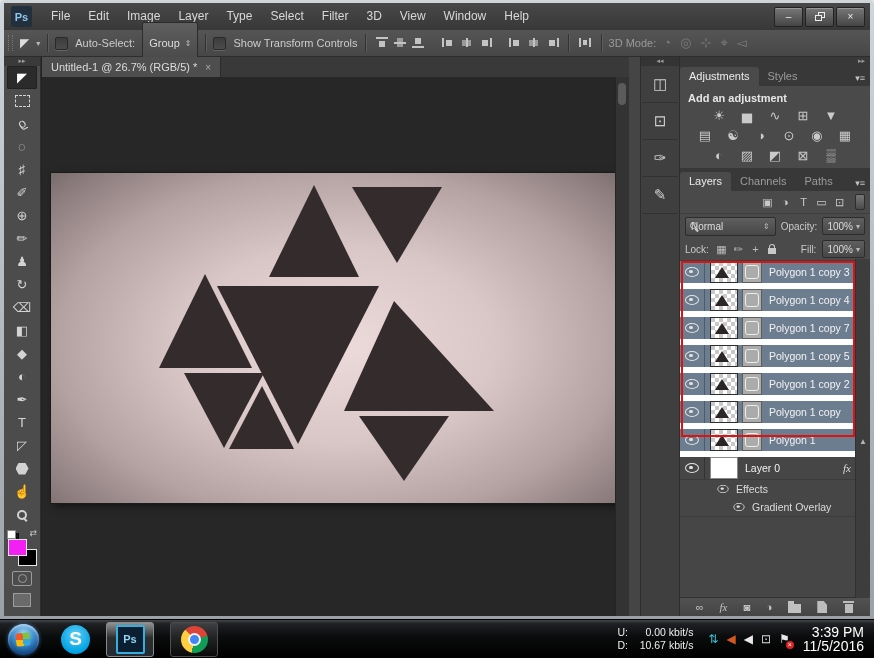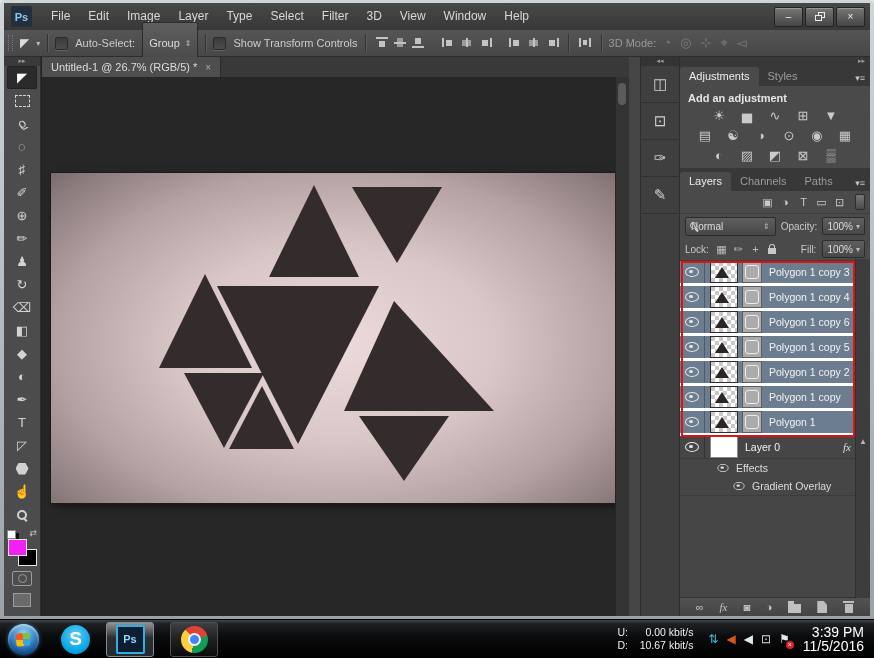--- a/index.html
+++ b/index.html
@@ -119,21 +119,21 @@
   .blendrow{height:24px;display:flex;align-items:center;gap:5px;padding:0 5px;flex:0 0 auto;font-size:10px;color:#c9c9c9;}
   .blendsel{width:104px;height:17px;background:linear-gradient(#5f5f5f,#474747);border:1px solid #2c2c2c;border-radius:2px;
     display:flex;align-items:center;justify-content:space-between;padding:0 5px;font-size:10px;color:#ddd;}
   .valbox{height:16px;background:linear-gradient(#5f5f5f,#474747);border:1px solid #2c2c2c;border-radius:2px;
     display:flex;align-items:center;gap:3px;padding:0 4px;font-size:10px;color:#ddd;}
   .lockrow{height:22px;display:flex;align-items:center;gap:6px;padding:0 5px;border-bottom:1px solid #3e3e3e;flex:0 0 auto;font-size:10px;color:#c9c9c9;}
   .lockic{color:#bdbdbd;font-size:11px;width:13px;text-align:center;}
   .lockicon{position:relative;width:8px;height:6px;background:#c8c8c8;margin-top:4px;}
   .lockicon::before{content:"";position:absolute;left:1px;top:-4px;width:4px;height:4px;border:1.5px solid #c8c8c8;border-bottom:none;border-radius:3px 3px 0 0;}
   .rowswrap{position:relative;flex:0 0 auto;}
-  .lrow{height:22px;display:flex;align-items:center;border-bottom:3px solid #ffffff;}
+  .lrow{height:22px;display:flex;align-items:center;border-bottom:6px solid #ffffff;}
   .lrow .eyecell{width:24px;height:100%;display:flex;align-items:center;justify-content:center;border-right:1px solid rgba(0,0,0,.28);}
   .eye{position:relative;width:12px;height:8px;border:1px solid #e2e2e2;border-radius:50%;}
   .eye::before{content:"";position:absolute;left:3px;top:1.5px;width:3.5px;height:3.5px;background:#e2e2e2;border-radius:50%;}
   .thumb{width:26px;height:20px;margin-left:5px;position:relative;overflow:hidden;border:1px solid #2e2e2e;
     background:repeating-conic-gradient(#fff 0 25%,#c9c9c9 0 50%) 0 0/8px 8px;}
   .thumb::after{content:"";position:absolute;left:4px;top:5px;border-left:7px solid transparent;border-right:7px solid transparent;border-bottom:11px solid #2c2525;}
   .maskthumb{width:18px;height:20px;margin-left:4px;background:#ababab;border:1px solid #5e5e5e;position:relative;}
   .maskthumb::before{content:"";position:absolute;left:2px;top:3px;right:2px;bottom:3px;border:1px solid #ededed;border-radius:3px;}
   .lname{font-size:10.5px;color:#f2f2f2;margin-left:7px;white-space:nowrap;}
   .sel-outline{position:absolute;left:1px;top:0;right:15px;height:176px;border:2px solid #df1212;box-sizing:border-box;pointer-events:none;}
@@ -465,21 +465,21 @@
                 <span class="thumb"></span>
                 <span class="maskthumb"></span>
                 <span class="lname">Polygon 1 copy 4</span>
               </div>
               <div class="lrow" style="background: rgb(109, 125, 144);">
                 <span class="eyecell">
                   <span class="eye"></span>
                 </span>
                 <span class="thumb"></span>
                 <span class="maskthumb"></span>
-                <span class="lname">Polygon 1 copy 6</span>
+                <span class="lname">Polygon 1 copy 7</span>
               </div>
               <div class="lrow" style="background: rgb(109, 125, 144);">
                 <span class="eyecell">
                   <span class="eye"></span>
                 </span>
                 <span class="thumb"></span>
                 <span class="maskthumb"></span>
                 <span class="lname">Polygon 1 copy 5</span>
               </div>
               <div class="lrow" style="background: rgb(109, 125, 144);">

